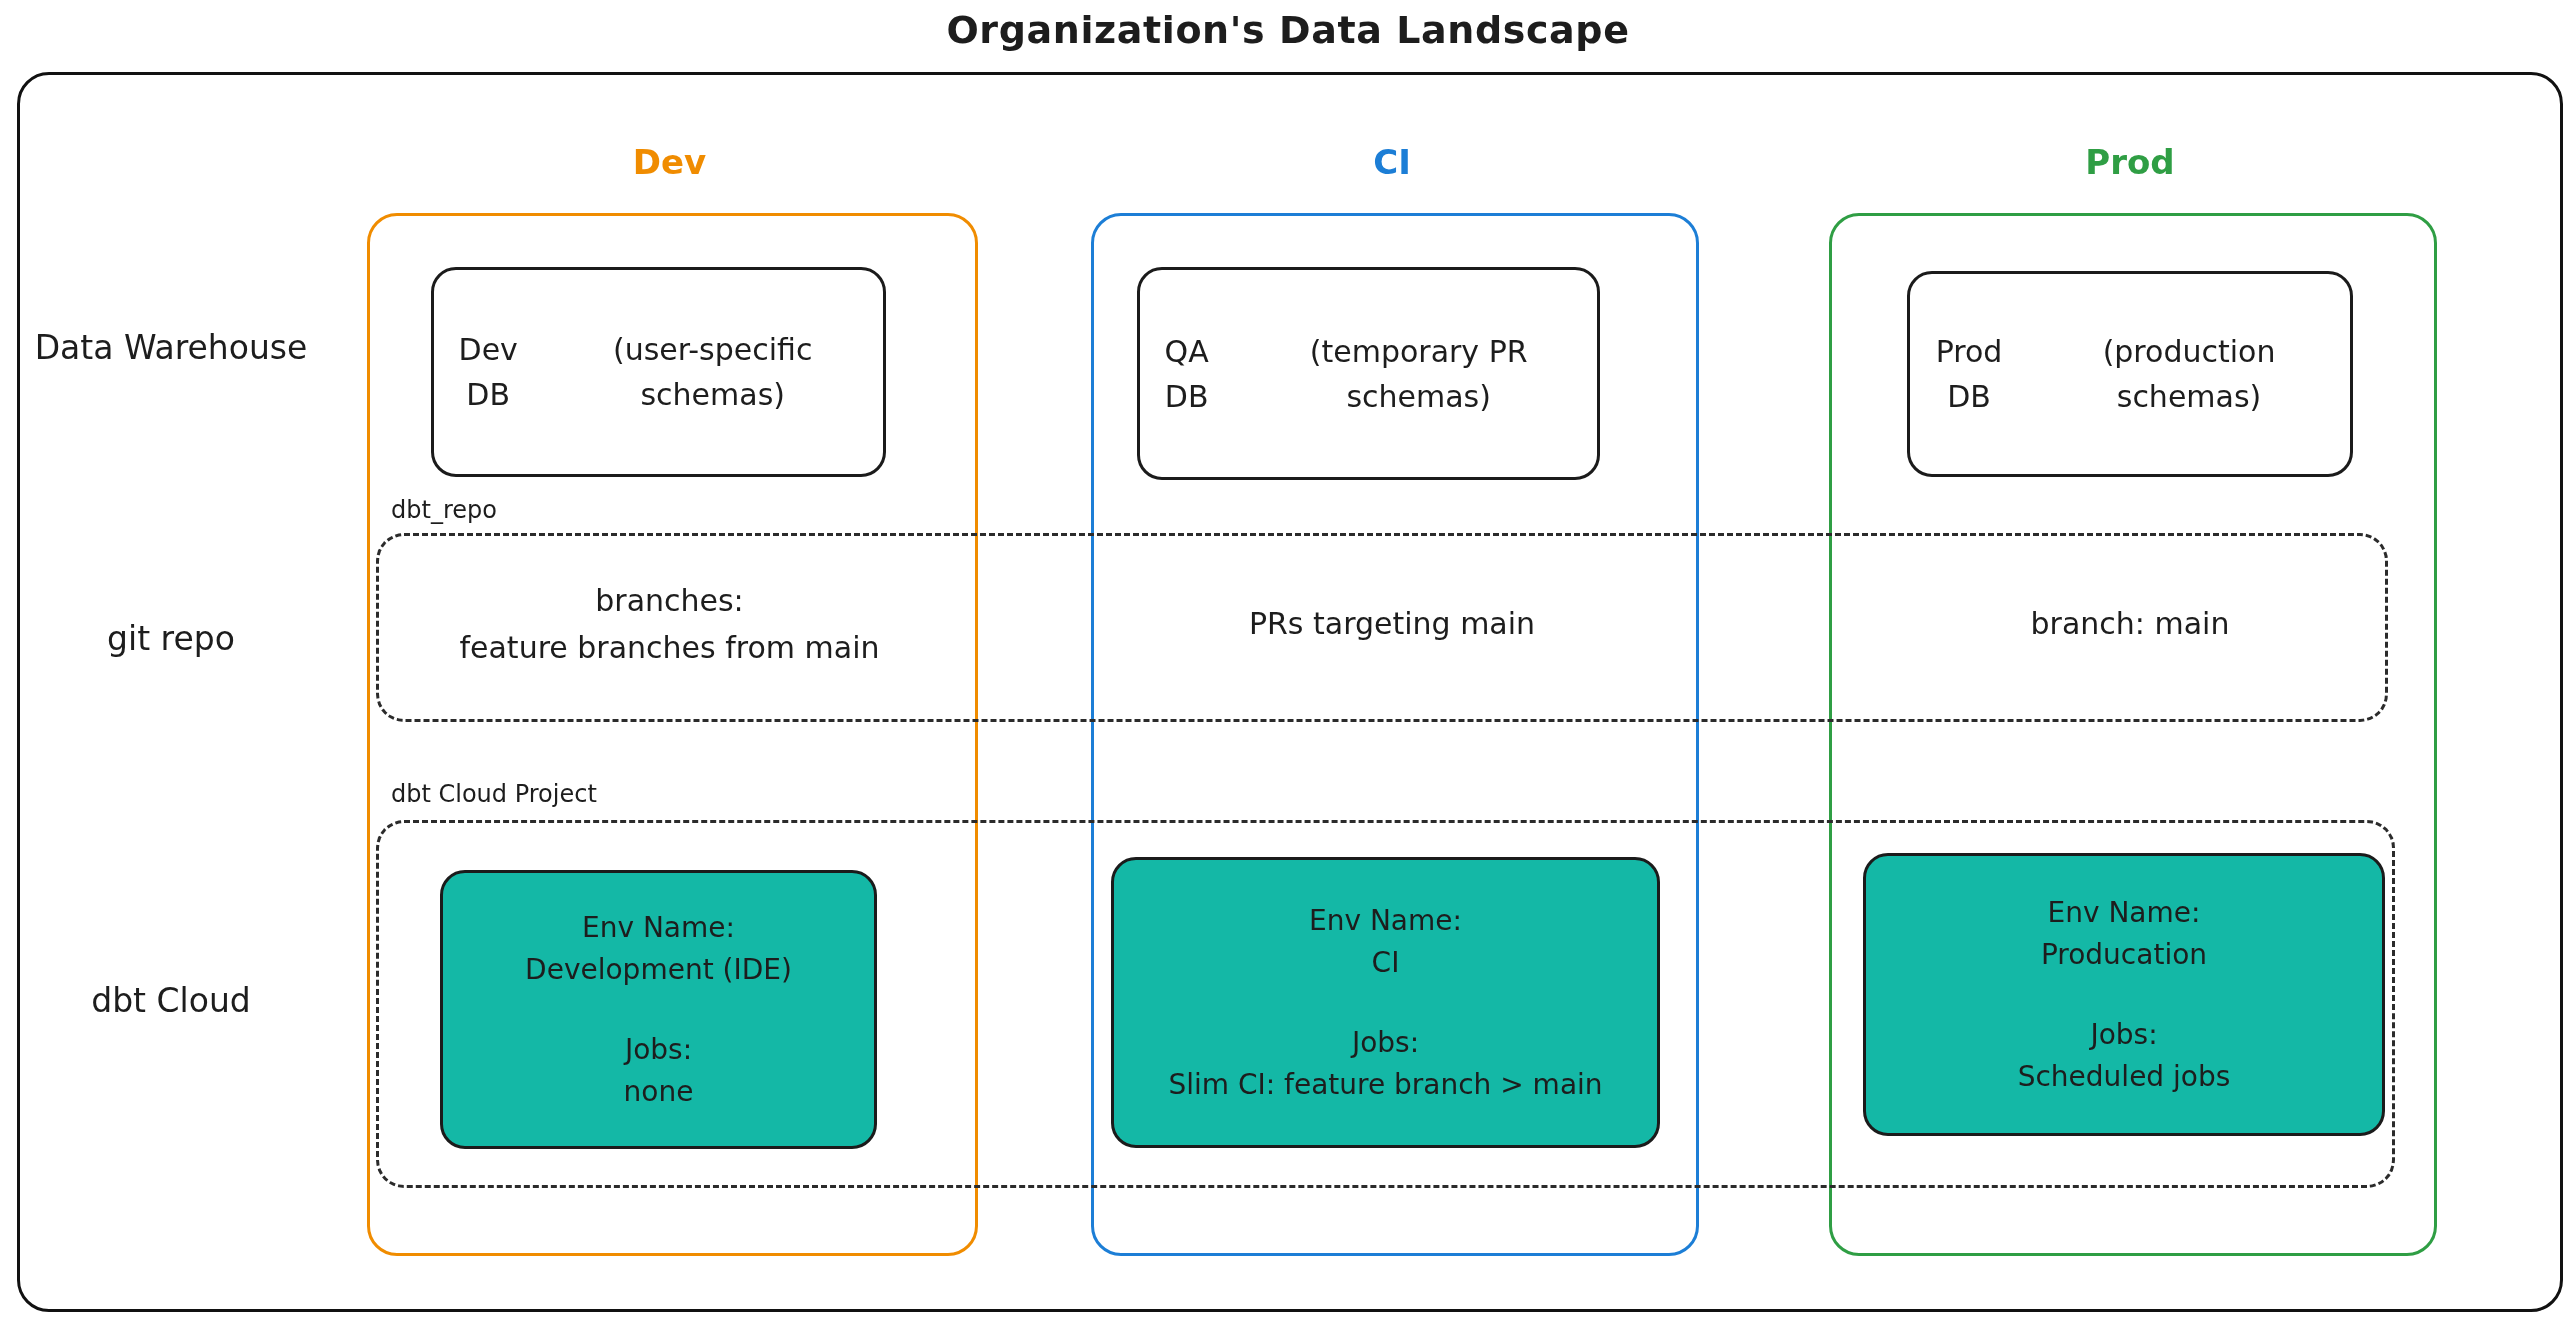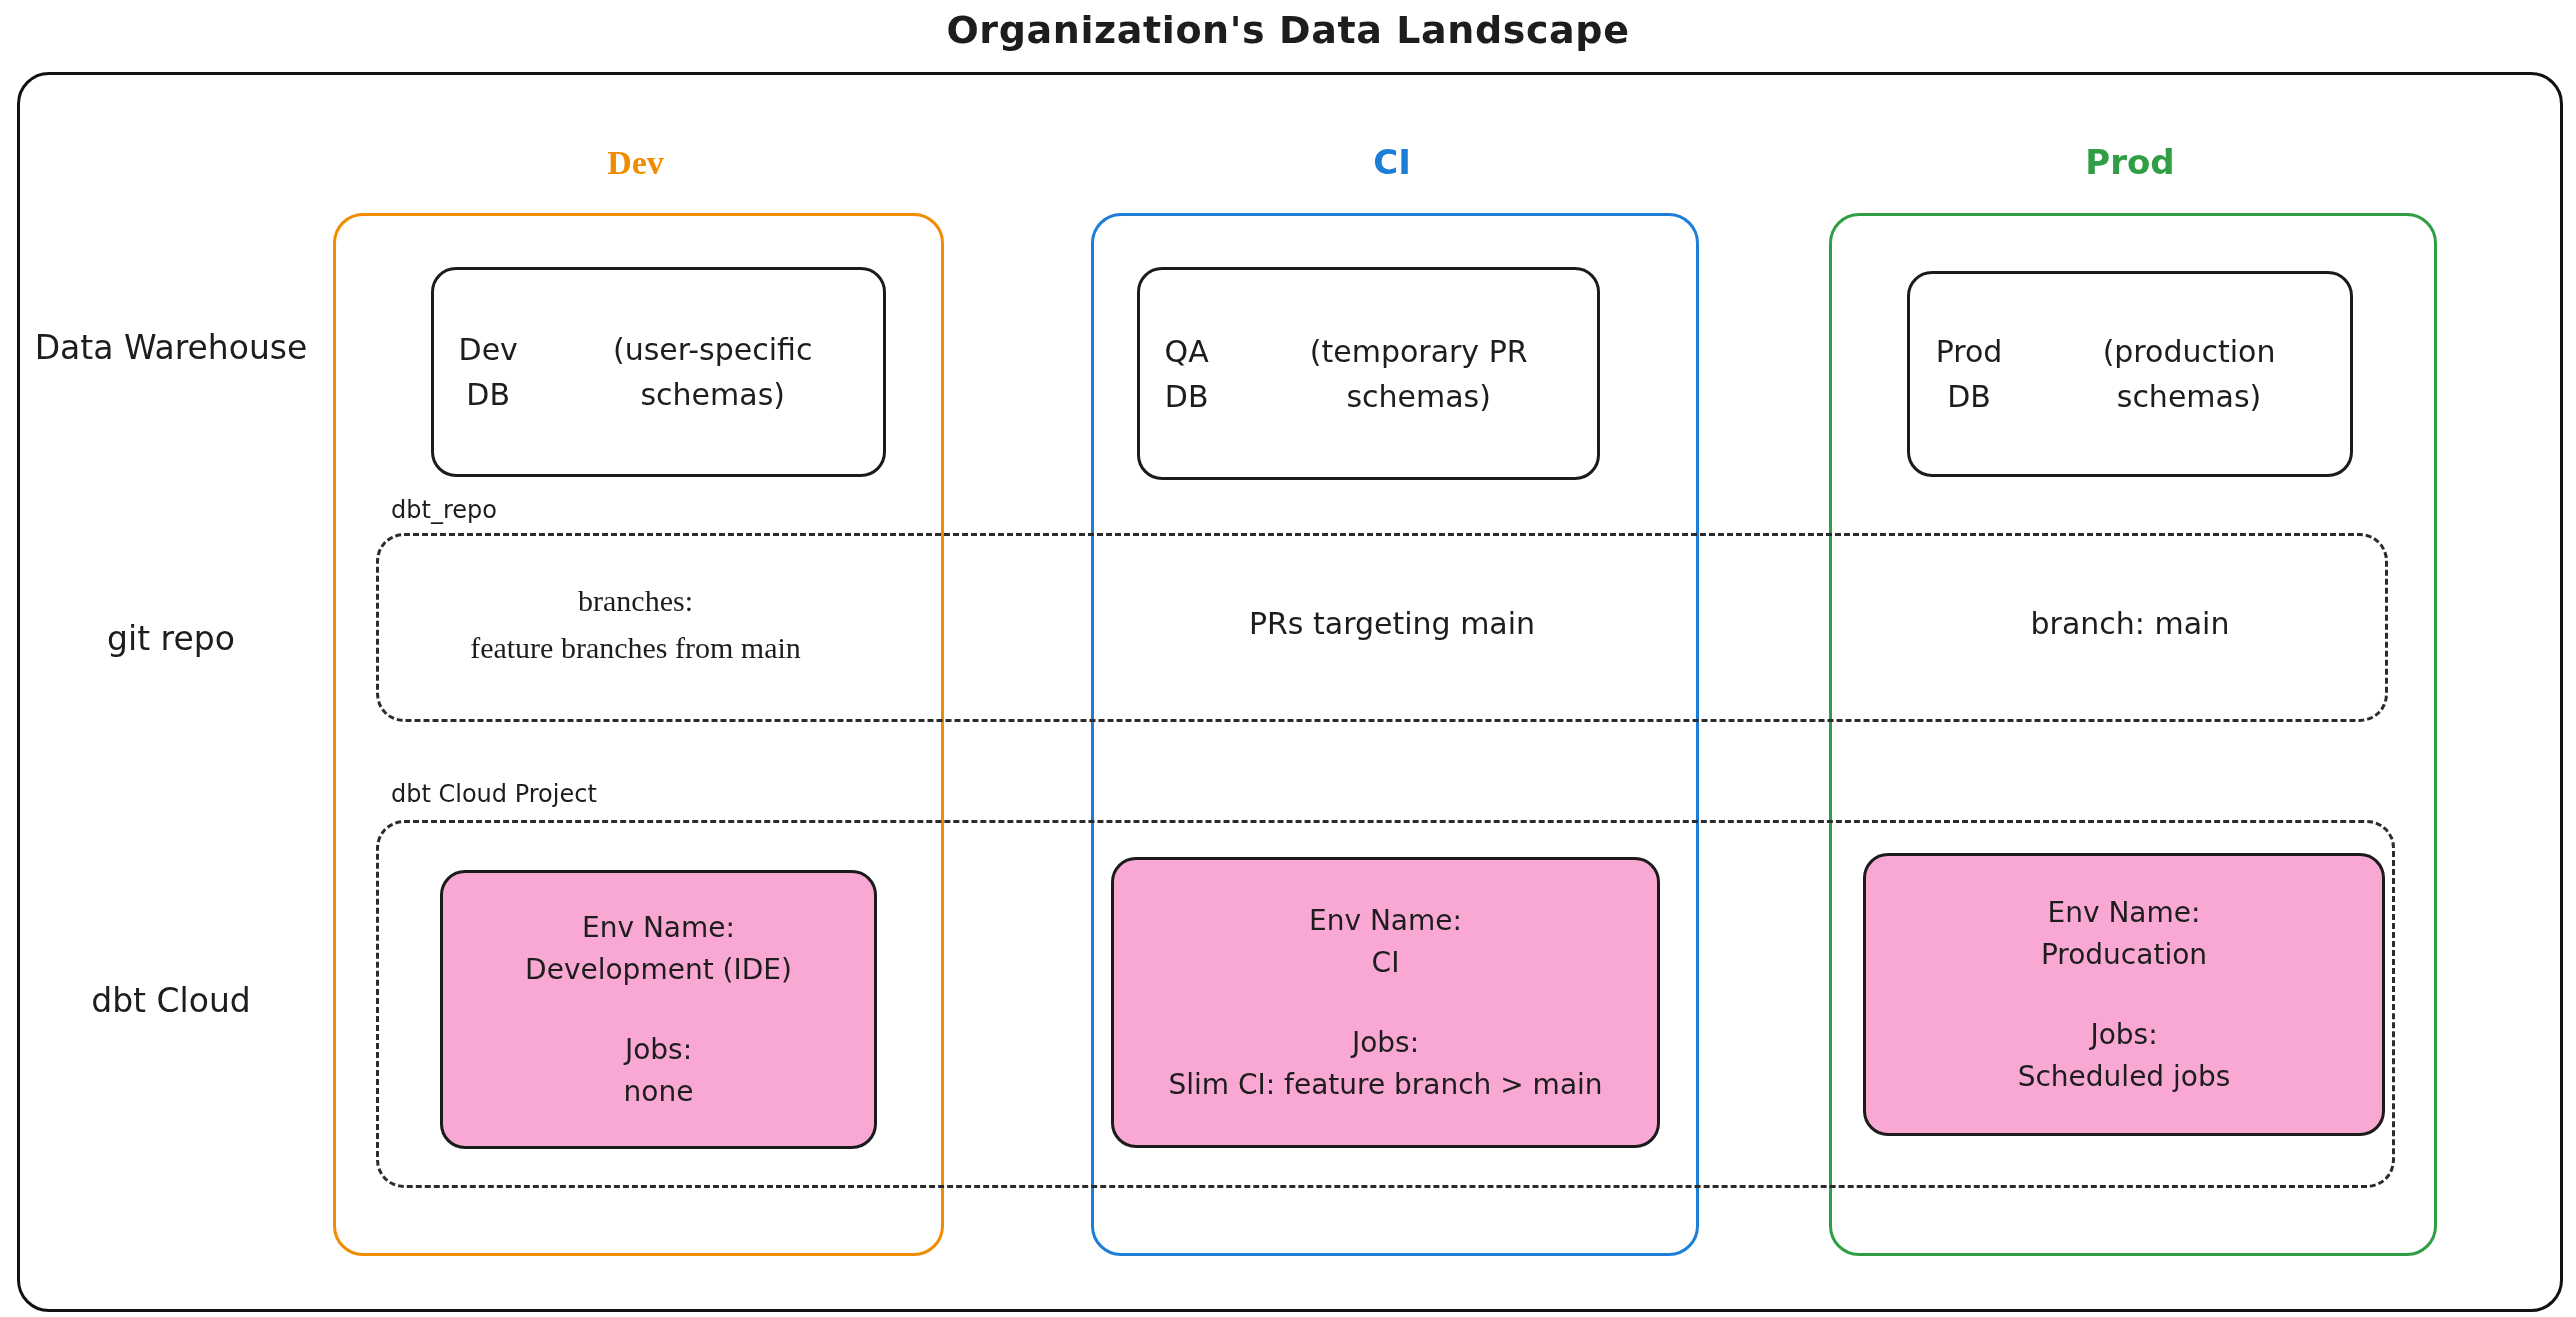--- a/index.html
+++ b/index.html
@@ -9,21 +9,21 @@
   }
   .title{
     position:absolute;top:8.3px;left:0;width:100%;text-align:center;
     font-size:38px;font-weight:600;letter-spacing:0.6px;
   }
   .frame{
     position:absolute;left:16.6px;top:72px;width:2540px;height:1234px;
     border:3.6px solid #111111;border-radius:32px;
   }
   .col{position:absolute;top:213px;height:1037px;border:3.6px solid #888;border-radius:30px;background:transparent;}
-  .c0{left:333px;width:605px;font-family:Liberation Serif, serif;}
+  .c0{left:367px;width:605px;}
   .c1{left:1091px;width:602px;}
   .c2{left:1829px;width:602px;}
   .colhead{
     position:absolute;top:137px;height:51px;font-size:34px;font-weight:bold;
     text-align:center;line-height:51px;
   }
   .dbbox{
     position:absolute;border:3.6px solid #1b1b1b;border-radius:25px;
     display:flex;flex-direction:row;align-items:center;justify-content:center;
     text-align:center;font-size:30px;line-height:1.5;background:#fff;
@@ -38,21 +38,21 @@
   .dash1{left:376px;top:533px;width:2006px;height:183px;}
   .dash2{left:376px;top:820px;width:2013px;height:362px;}
   .gitcell{
     position:absolute;top:533px;height:183px;
     display:flex;flex-direction:column;align-items:center;justify-content:center;
     text-align:center;font-size:30px;line-height:1.55;
   }
   .envbox{
     position:absolute;border:3.6px solid #1b1b1b;border-radius:25px;
     display:flex;flex-direction:column;align-items:center;justify-content:center;
-    text-align:center;font-size:28px;line-height:1.5;background:#f9a8d4;
+    text-align:center;font-size:28px;line-height:1.5;background:#14b8a6;
   }
   .envbox.b0{left:440px;top:870px;width:431px;height:273px;}
   .envbox.b1{left:1111px;top:857px;width:543px;height:285px;}
   .envbox.b2{left:1863px;top:853px;width:516px;height:277px;}
   .envspacer{height:38px;}
   .rowlabel{
     position:absolute;left:28px;width:286px;text-align:center;
     font-size:33px;line-height:1.5;
   }
   .rl0{top:323px;}

